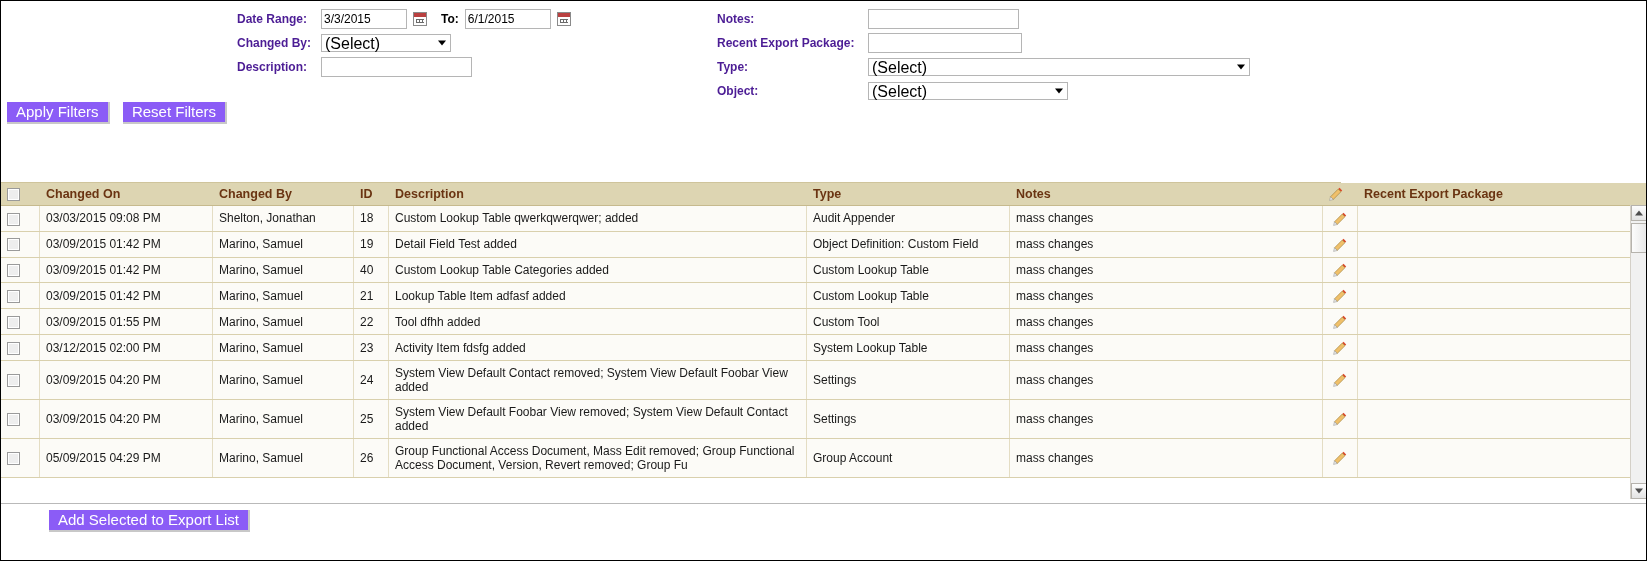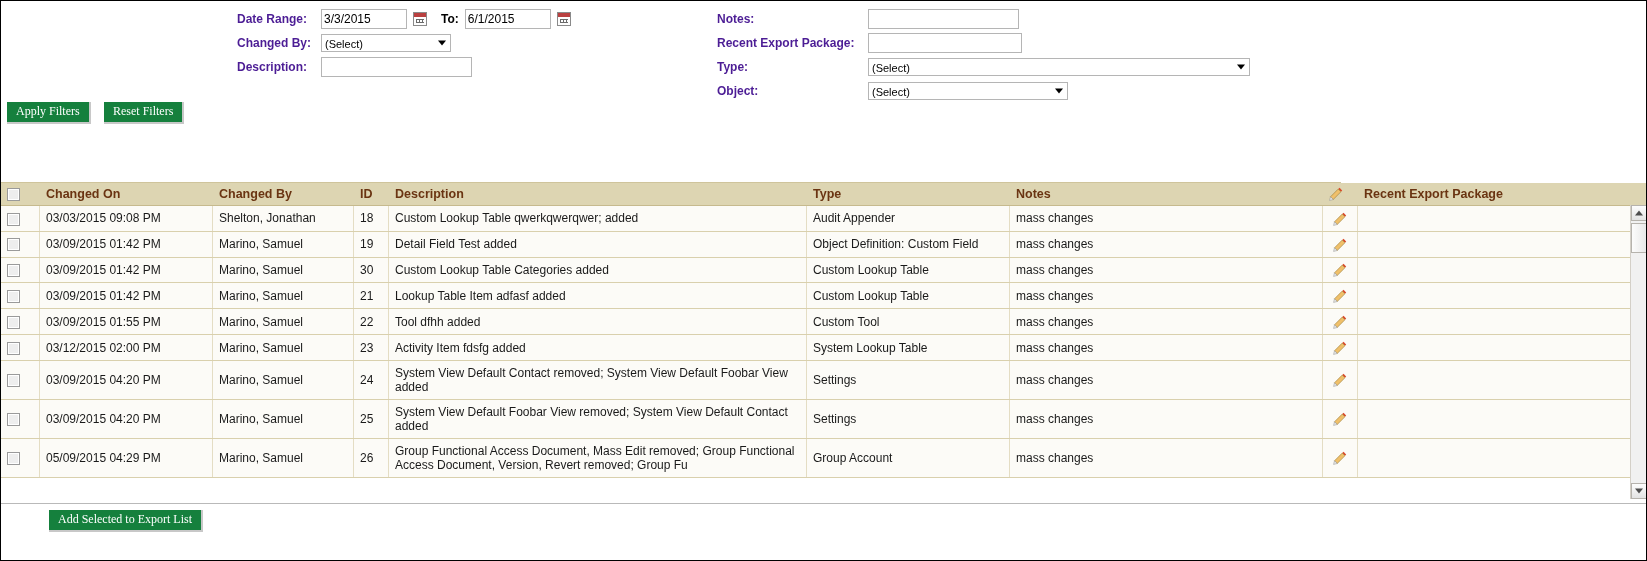--- a/index.html
+++ b/index.html
@@ -70,21 +70,21 @@
   .txt-date { width: 80px; margin-left: 6px; }
   .txt-desc { width: 145px; margin-left: 6px; }
   .txt-rep  { width: 148px; margin-left: 6px; }
   .txt-notes{ width: 145px; margin-left: 6px; }
 
   .sel {
     border: 1px solid #b5b5b5;
     background: #ffffff;
     height: 18px;
     font-family: "Liberation Sans", sans-serif;
-    font-size: 11px;
+    font-size: 16px;
     color: #000;
     margin-left: 6px;
     padding: 0 0 0 3px;
     box-sizing: border-box;
     position: relative;
     line-height: 18px;
     cursor: default;
   }
   .sel .arrow {
     position: absolute;
@@ -136,24 +136,24 @@
   }
 
   
   .btnbar {
     position: absolute;
     left: 6px;
     top: 101px;
   }
   .mbtn {
     display: inline-block;
-    background: #15803d;
+    background: #8b5cf6;
     color: #ffffff;
-    font-family: Liberation Serif, serif;
-    font-size: 12px;
+    font-family: Liberation Sans, sans-serif;
+    font-size: 15px;
     padding: 3px 9px 4px 9px;
     border: none;
     border-right: 2px solid #c8c8c8;
     border-bottom: 2px solid #c8c8c8;
     margin-right: 10px;
     cursor: pointer;
     line-height: 13px;
   }
 
   
@@ -426,21 +426,21 @@
                 </svg>
             </span>
           </td>
           <td class="c-rep"></td>
         </tr>
 
         <tr>
           <td class="c-chk"><span class="chk"></span></td>
           <td class="c-on">03/09/2015 01:42 PM</td>
           <td class="c-by">Marino, Samuel</td>
-          <td class="c-id">30</td>
+          <td class="c-id">40</td>
           <td class="c-desc">Custom Lookup Table Categories added</td>
           <td class="c-type">Custom Lookup Table</td>
           <td class="c-notes">mass changes</td>
           <td class="c-pen">
             <span class="pencil">
               <svg width="14" height="14" viewBox="0 0 14 14">
                   <polygon points="10.5,0.8 13.2,3.5 11.9,4.8 9.2,2.1" fill="#d94a2a"></polygon>
                   <polygon points="9.2,2.1 11.9,4.8 4.2,12.5 1.5,9.8" fill="#f0c06a" stroke="#9b7a33" stroke-width="0.6"></polygon>
                   <polygon points="1.5,9.8 4.2,12.5 0.6,13.4" fill="#efefef" stroke="#8a8a8a" stroke-width="0.5"></polygon>
                 </svg>

